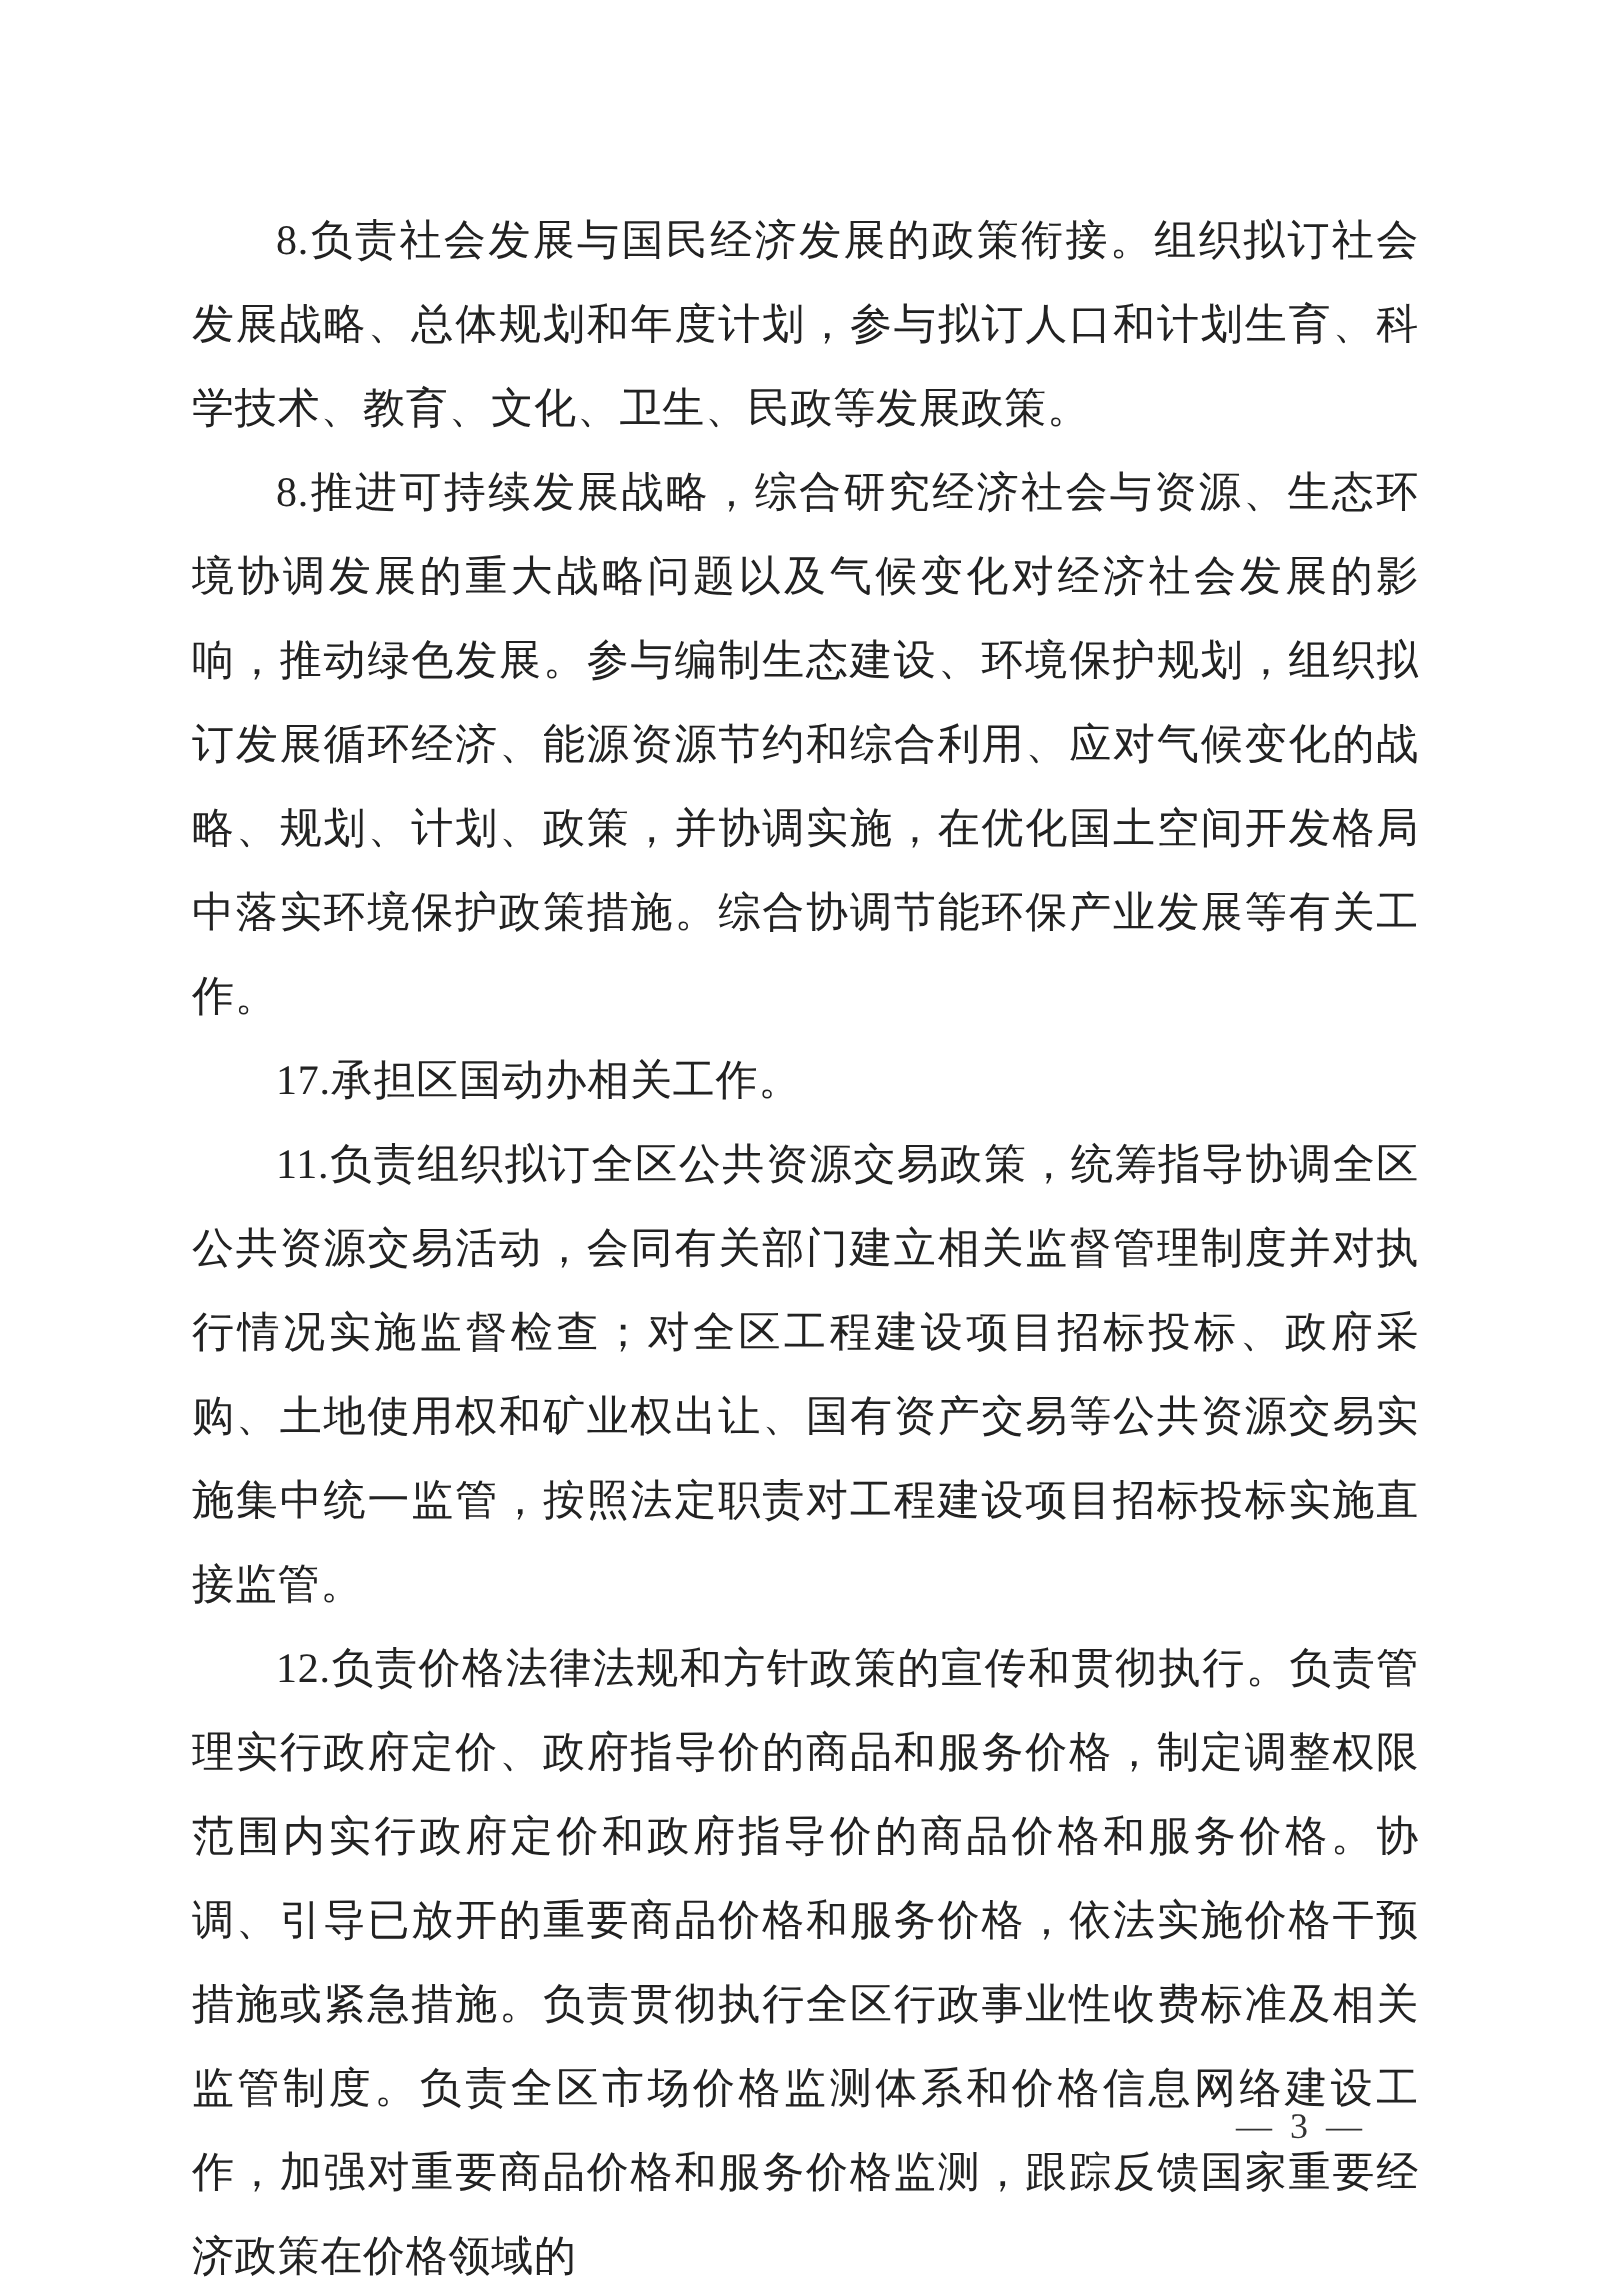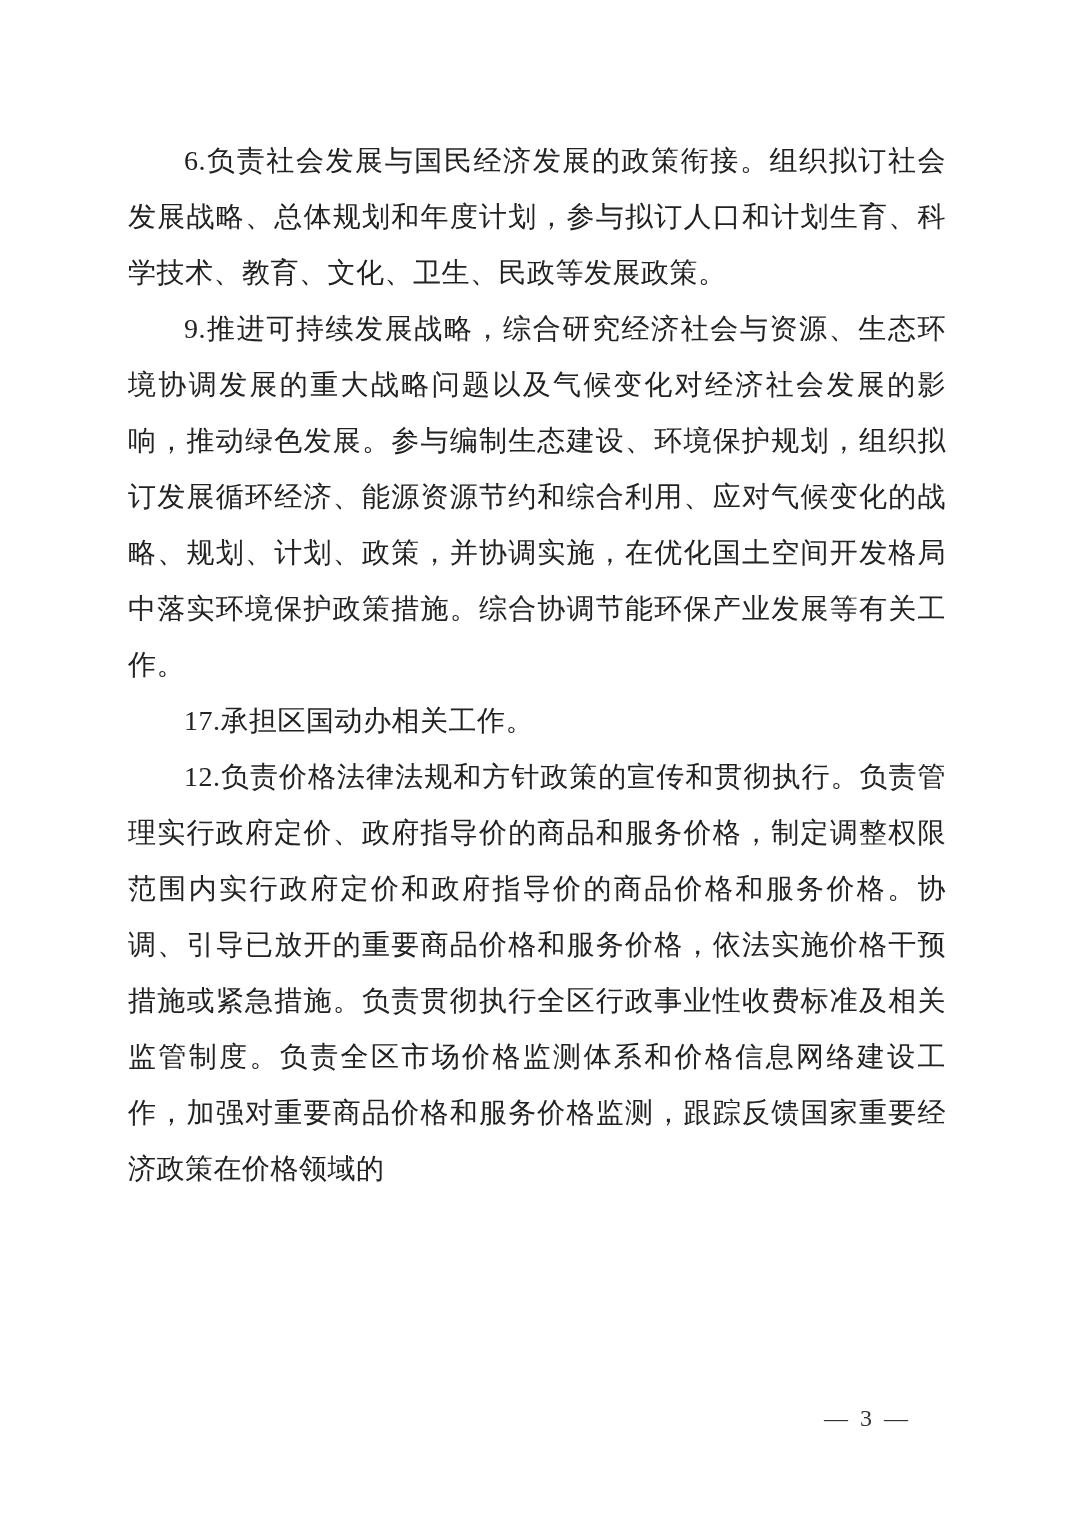--- a/index.html
+++ b/index.html
@@ -42,20 +42,21 @@
     color: #333333;
     letter-spacing: 3px;
     white-space: pre;
   }
 </style>
 </head>
 <body>
 
 <div class="page">
   <div class="content">
-    <p class="para">6.负责社会发展与国民经济发展的政策衔接。组织拟订社会发展战略、总体规划和年度计划，参与拟订人口和计划生育、科学技术、教育、文化、卫生、民政等发展政策。</p>
-    <p class="para">9.推进可持续发展战略，综合研究经济社会与资源、生态环境协调发展的重大战略问题以及气候变化对经济社会发展的影响，推动绿色发展。参与编制生态建设、环境保护规划，组织拟订发展循环经济、能源资源节约和综合利用、应对气候变化的战略、规划、计划、政策，并协调实施，在优化国土空间开发格局中落实环境保护政策措施。综合协调节能环保产业发展等有关工作。</p>
+    <p class="para">8.负责社会发展与国民经济发展的政策衔接。组织拟订社会发展战略、总体规划和年度计划，参与拟订人口和计划生育、科学技术、教育、文化、卫生、民政等发展政策。</p>
+    <p class="para">8.推进可持续发展战略，综合研究经济社会与资源、生态环境协调发展的重大战略问题以及气候变化对经济社会发展的影响，推动绿色发展。参与编制生态建设、环境保护规划，组织拟订发展循环经济、能源资源节约和综合利用、应对气候变化的战略、规划、计划、政策，并协调实施，在优化国土空间开发格局中落实环境保护政策措施。综合协调节能环保产业发展等有关工作。</p>
     <p class="para">17.承担区国动办相关工作。</p>
+    <p class="para">11.负责组织拟订全区公共资源交易政策，统筹指导协调全区公共资源交易活动，会同有关部门建立相关监督管理制度并对执行情况实施监督检查；对全区工程建设项目招标投标、政府采购、土地使用权和矿业权出让、国有资产交易等公共资源交易实施集中统一监管，按照法定职责对工程建设项目招标投标实施直接监管。</p>
     <p class="para">12.负责价格法律法规和方针政策的宣传和贯彻执行。负责管理实行政府定价、政府指导价的商品和服务价格，制定调整权限范围内实行政府定价和政府指导价的商品价格和服务价格。协调、引导已放开的重要商品价格和服务价格，依法实施价格干预措施或紧急措施。负责贯彻执行全区行政事业性收费标准及相关监管制度。负责全区市场价格监测体系和价格信息网络建设工作，加强对重要商品价格和服务价格监测，跟踪反馈国家重要经济政策在价格领域的</p>
   </div>
 
   <div class="page-number">— 3 —</div>
 </div>
 
 </body></html>

